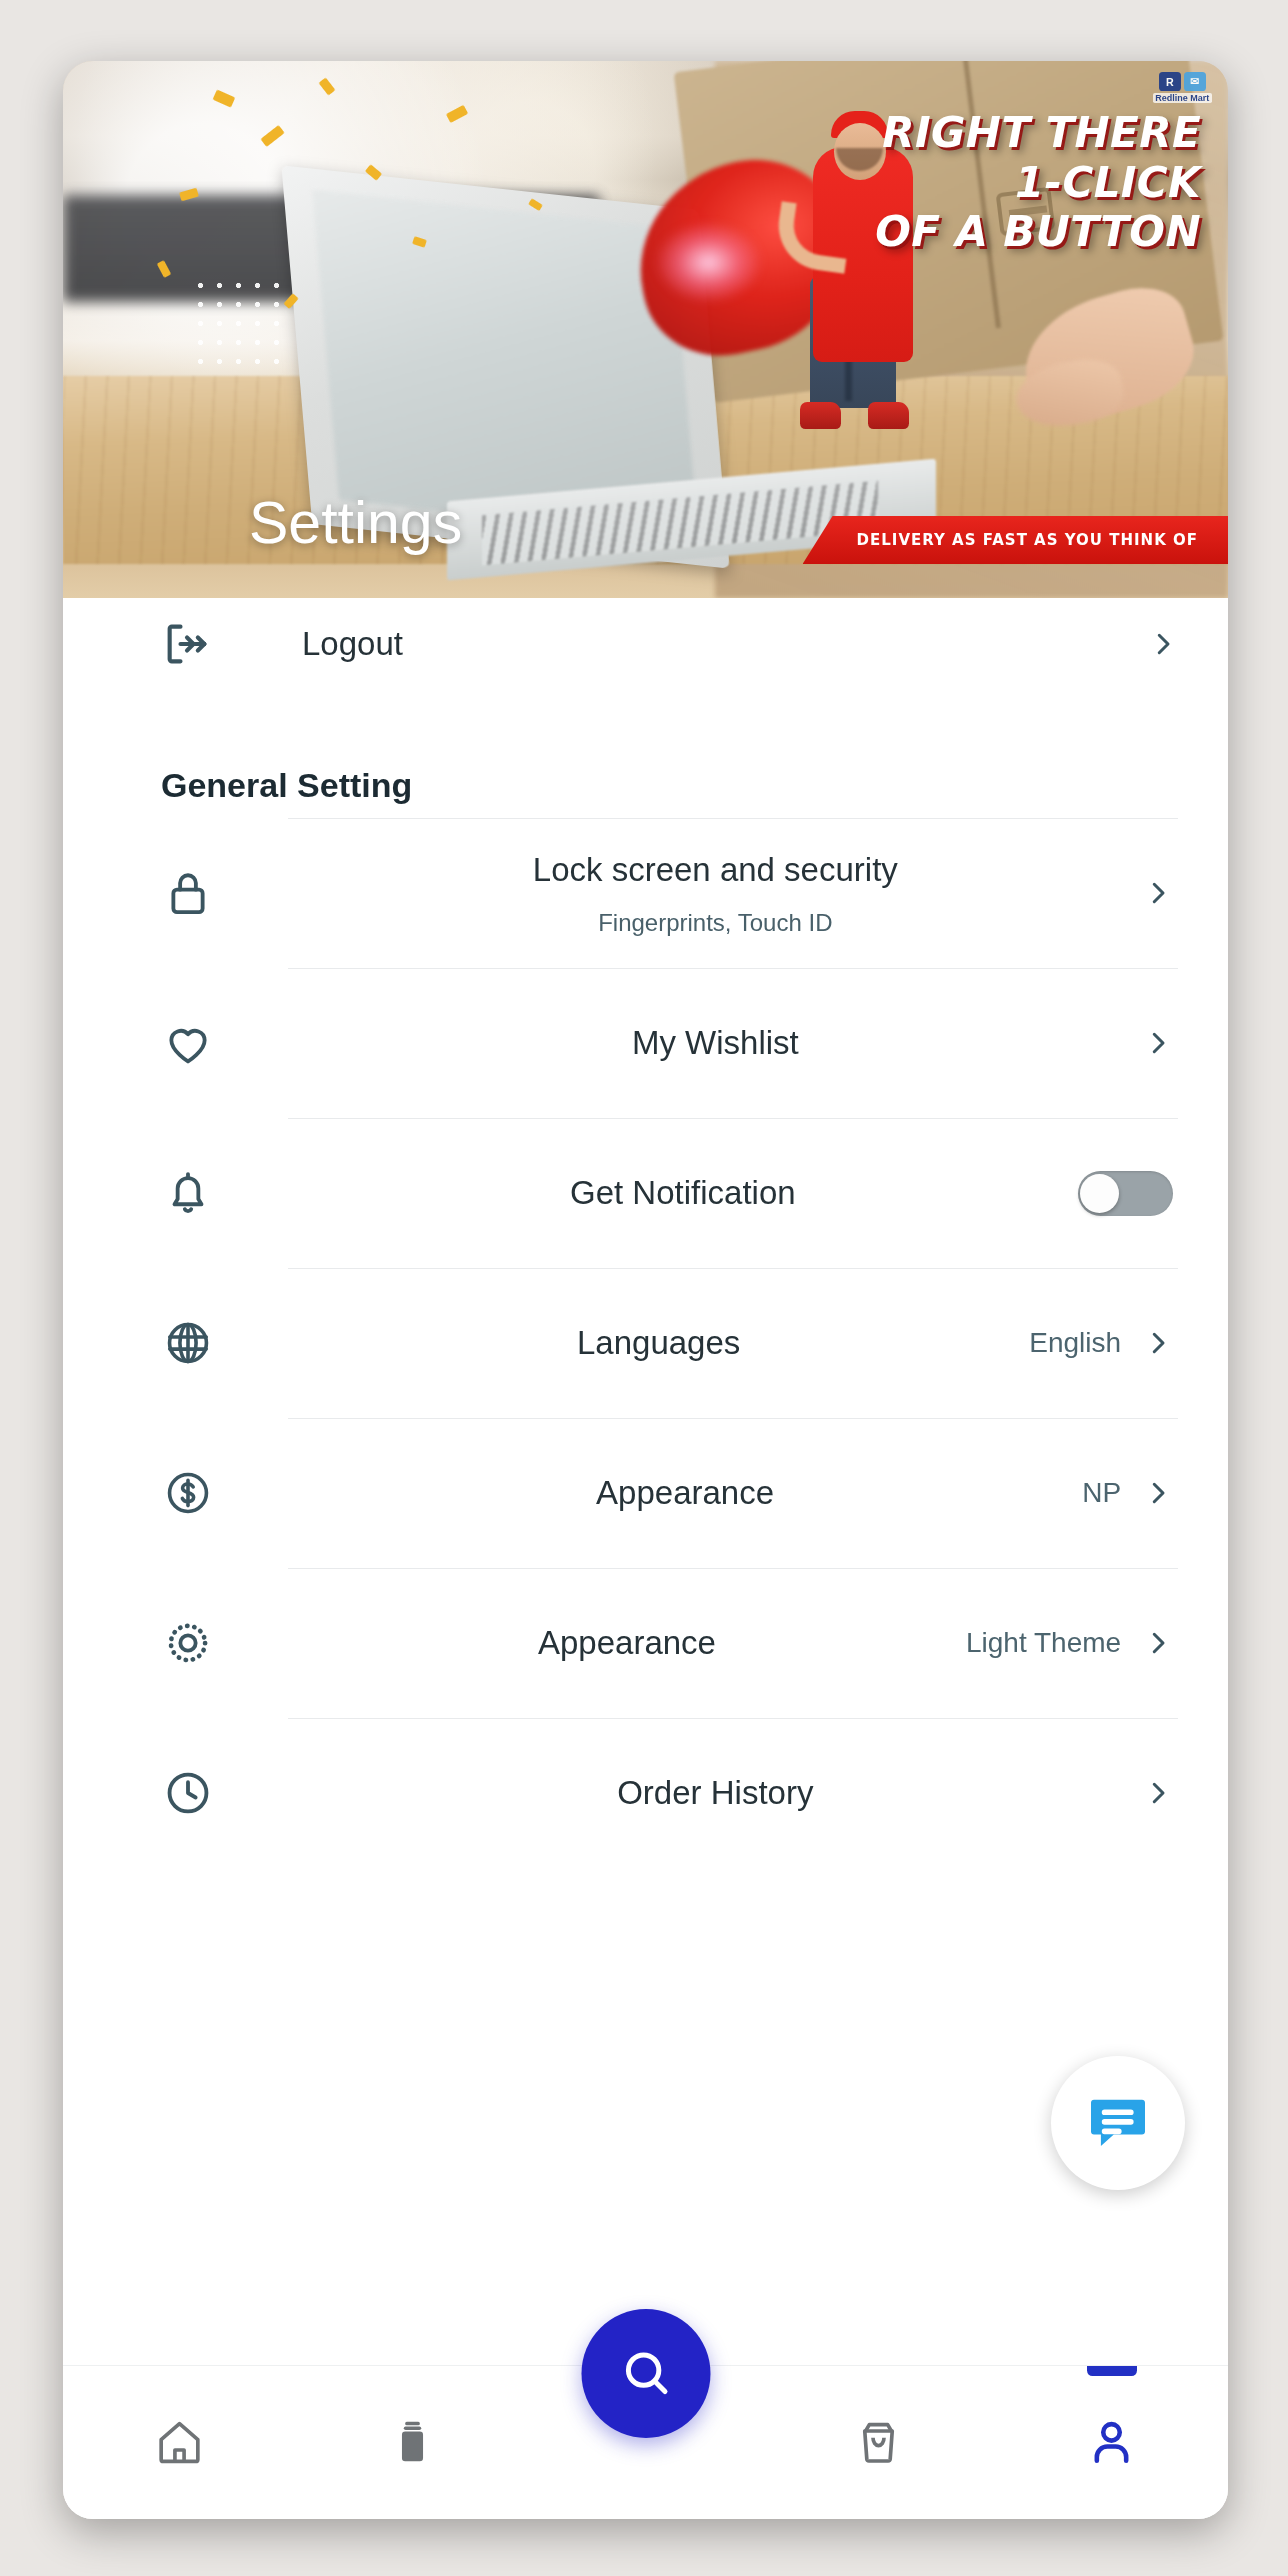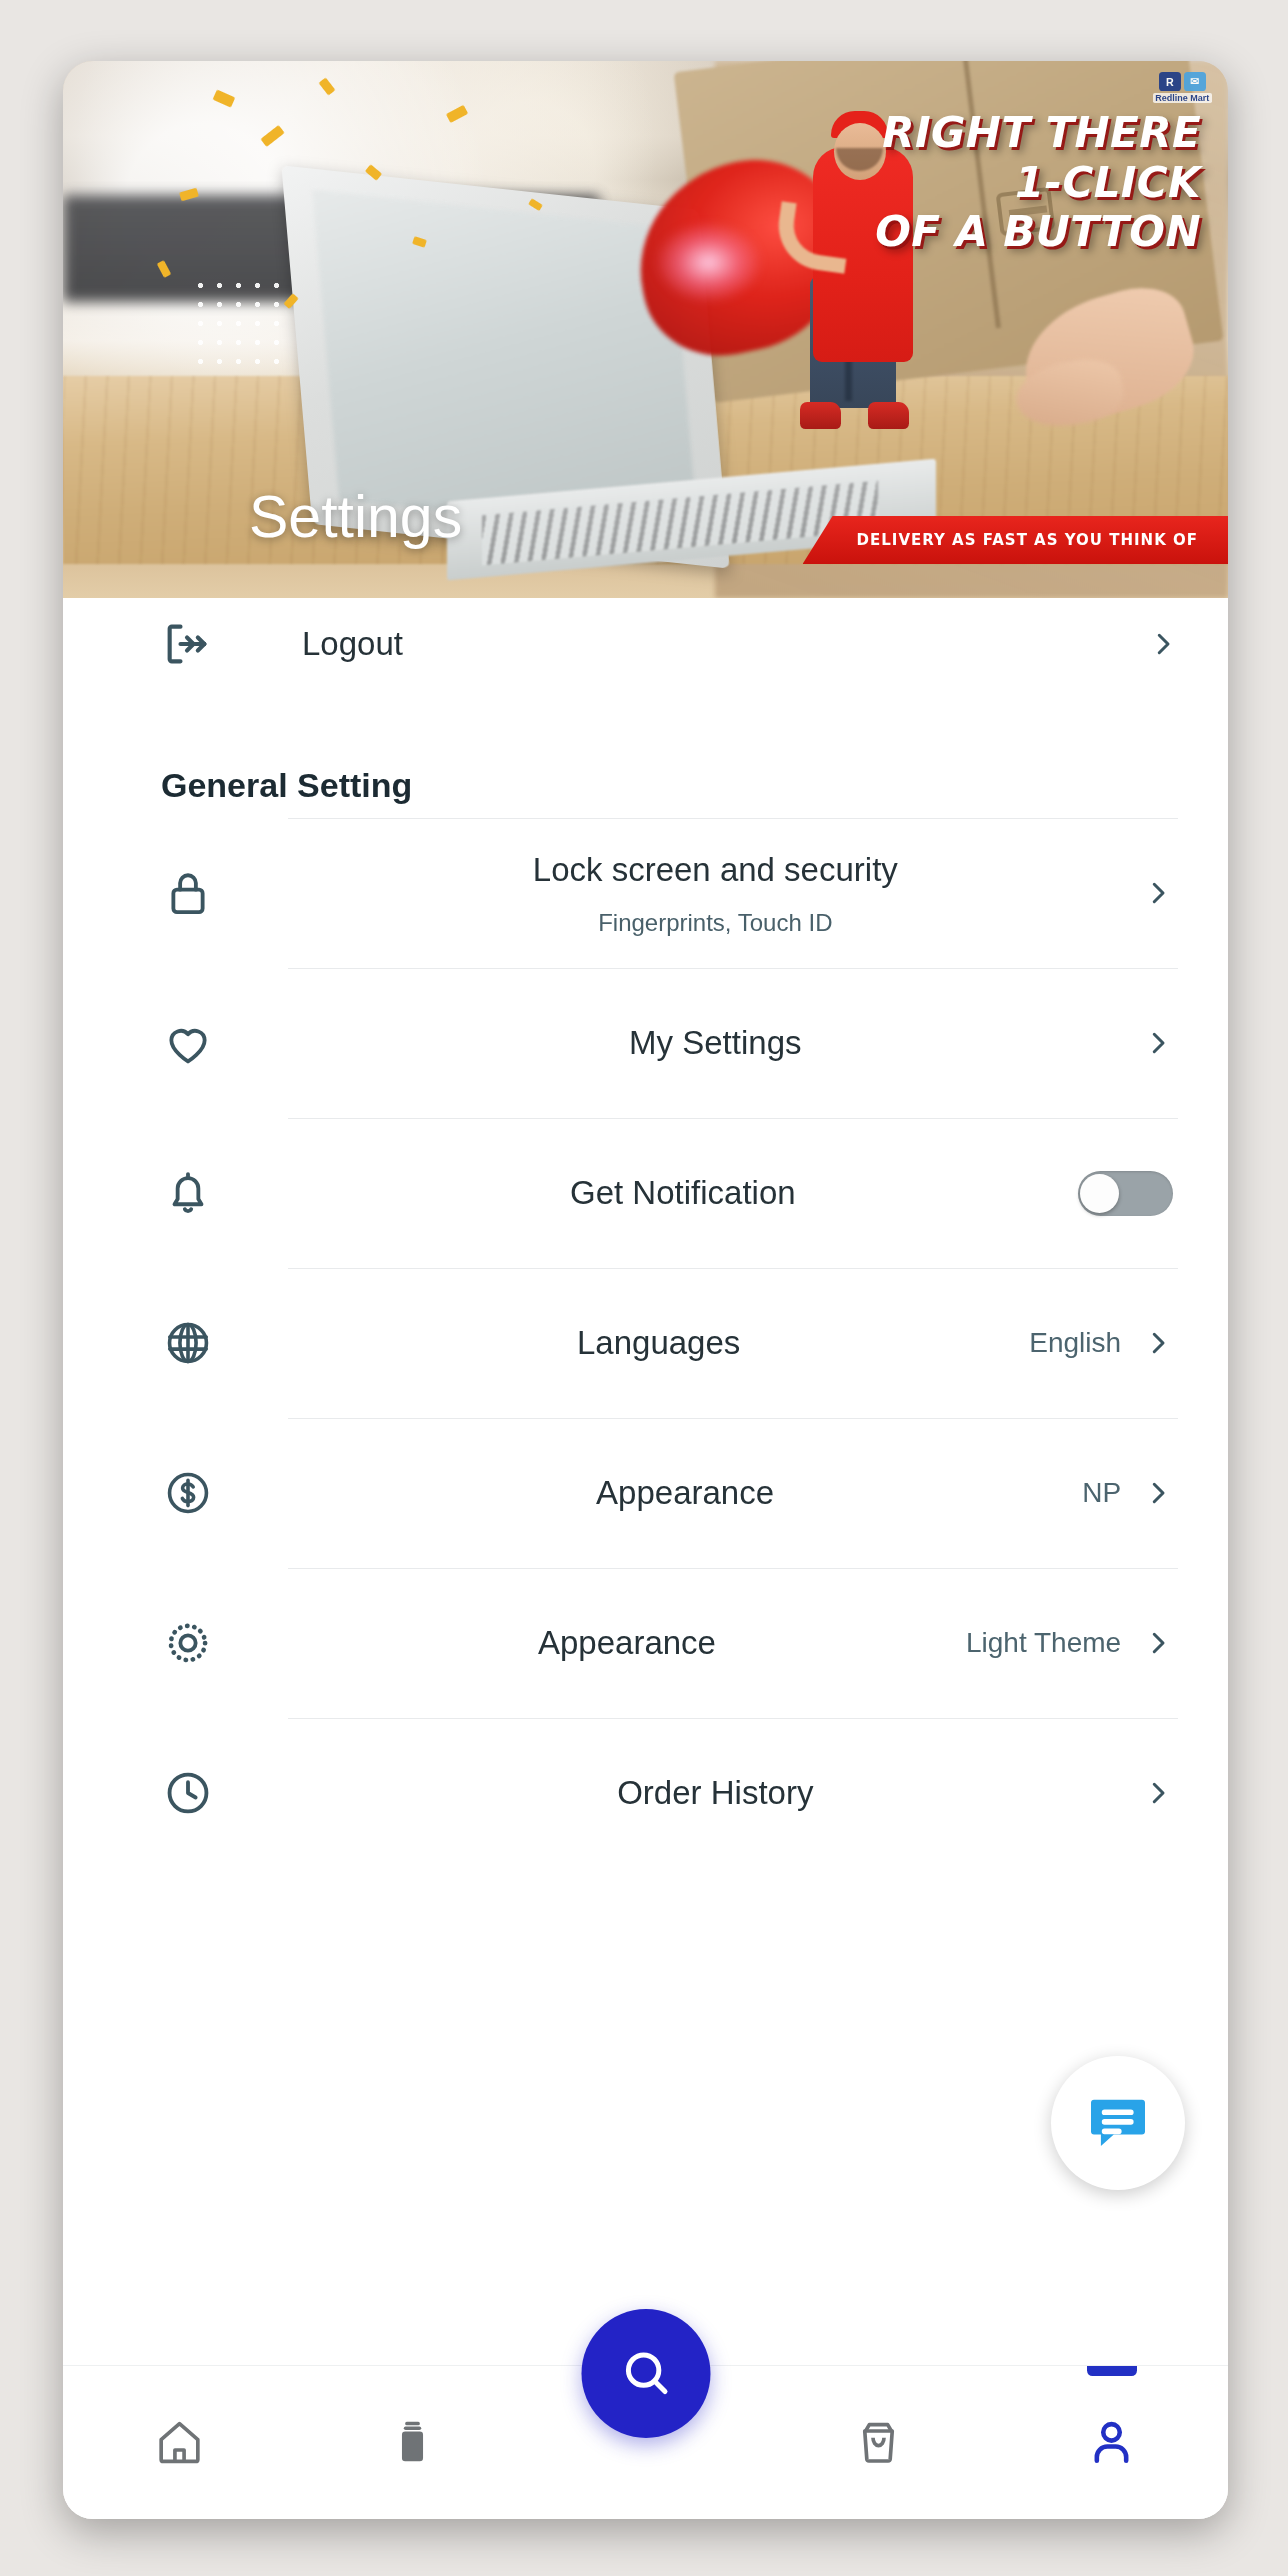--- a/index.html
+++ b/index.html
@@ -240,21 +240,21 @@
     padding: 0 30px 0 54px;
     clip-path: polygon(30px 0, 100% 0, 100% 100%, 0 100%);
     box-shadow: 0 3.6px 10.7px rgba(0,0,0,.3);
   }
   .ribbon span {
     color: #fff; font-weight: 700; font-size: 15px;
     letter-spacing: 1px; font-family: "DejaVu Sans", sans-serif;
     text-transform: uppercase;
   }
   .banner-title {
-    position: absolute; left: 186px; bottom: 47px;
+    position: absolute; left: 186px; bottom: 41px;
     color: #ffffff; font-size: 59px; font-weight: 400;
     font-family: "Liberation Sans", sans-serif;
     text-shadow: 0 1.8px 9px rgba(0,0,0,.35);
   }
   .brand-badge {
     position: absolute; right: 16px; top: 10.7px;
     display: flex; flex-direction: column; align-items: center;
     opacity: .92;
   }
   .brand-row { display: flex; gap: 3.6px; align-items: center; }
@@ -480,21 +480,21 @@
       </div>
 
       <div class="srow">
         <span class="icon-wrap">
           <svg viewBox="0 0 24 24" width="54" height="54" fill="none" stroke="#3b5560" stroke-width="1.7" stroke-linecap="round" stroke-linejoin="round">
             <path d="M12 20.2s-7.4-4.6-7.4-9.4a4.2 4.2 0 0 1 7.4-2.7 4.2 4.2 0 0 1 7.4 2.7c0 4.8-7.4 9.4-7.4 9.4z"></path>
           </svg>
         </span>
         <div class="body">
           <div class="labels">
-            <div class="title">My Settings</div>
+            <div class="title">My Wishlist</div>
           </div>
           <span class="chev">
             <svg viewBox="0 0 24 24" width="30" height="30" fill="none" stroke="#3b5560" stroke-width="2.4" stroke-linecap="round" stroke-linejoin="round">
                 <polyline points="9 5 16 12 9 19"></polyline>
               </svg>
           </span>
         </div>
       </div>
 
       <div class="srow">

